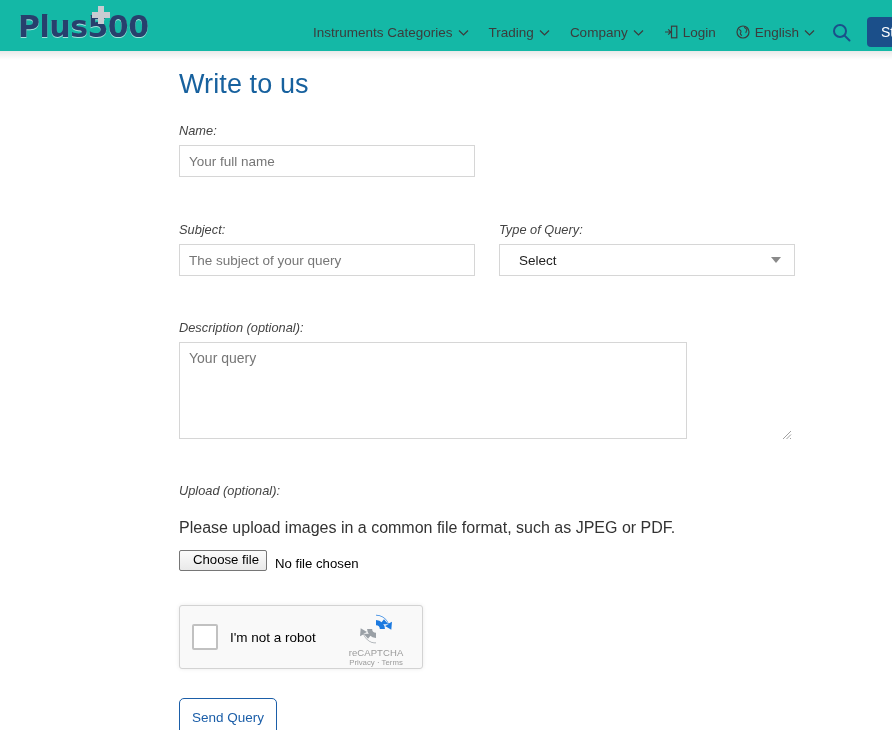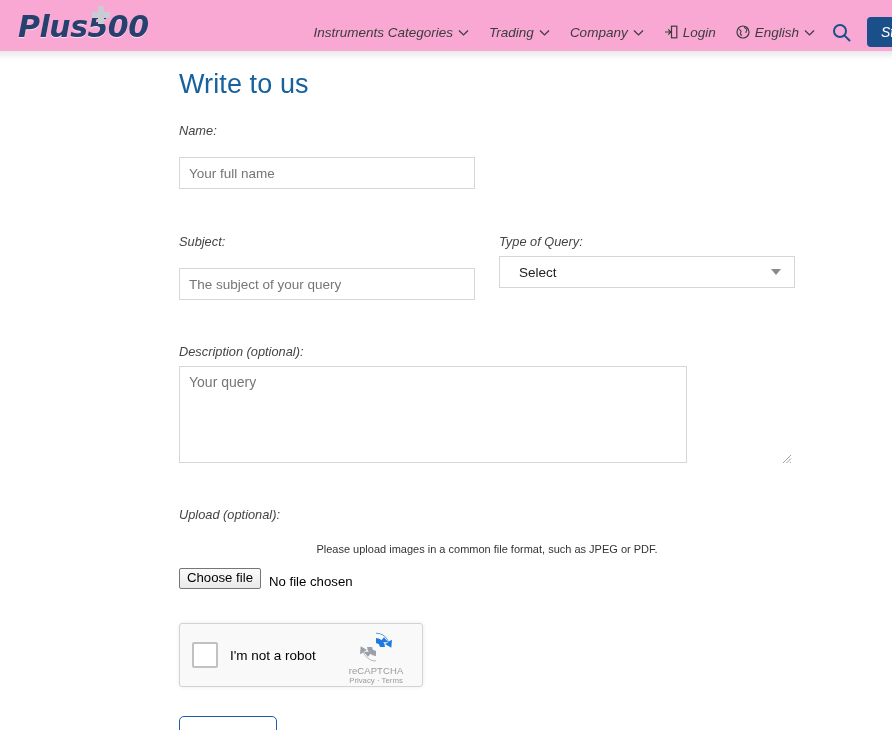--- a/index.html
+++ b/index.html
@@ -9,25 +9,24 @@
     background: #ffffff;
     font-family: "Liberation Sans", sans-serif;
     overflow: hidden;
   }
 
   
   .header {
     position: relative;
     width: 892px;
     height: 51px;
-    background: #f9a8d4;
+    background: #14b8a6;
     display: flex;
     align-items: center;
     z-index: 5;
-    font-style: italic;
   }
   .header-shadow {
     position: absolute;
     top: 51px; left: 0;
     width: 892px; height: 9px;
     background: linear-gradient(to bottom, rgba(0,0,0,0.085), rgba(0,0,0,0.0));
     z-index: 4;
   }
 
   .logo {
@@ -143,21 +142,20 @@
     width: 296px;
     height: 32px;
     border: 1px solid #d6d6d6;
     background: #ffffff;
     font-size: 13.5px;
     font-family: "Liberation Sans", sans-serif;
     color: #333333;
     padding: 12px 9px;
     outline: none;
     border-radius: 0;
-    margin-top: 12px;
   }
   .fld::placeholder { color: #767676; opacity: 1; }
 
   .select-wrap { position: relative; width: 296px; }
   .sel {
     width: 296px;
     height: 32px;
     border: 1px solid #d6d6d6;
     background: #ffffff;
     font-size: 13.5px;
@@ -197,37 +195,36 @@
   .ta::placeholder { color: #767676; opacity: 1; }
   .ta-holder { position: relative; width: 616px; }
   .resize-grip {
     position: absolute;
     right: 3px; bottom: 3px;
     width: 10px; height: 10px;
     pointer-events: none;
   }
 
   .upload-note {
-    font-size: 11px;
+    font-size: 16px;
     color: #333333;
     margin: 0 0 12px 0;
-    text-align: center;
   }
 
   .filepick {
     display: flex;
     align-items: center;
     font-size: 13.2px;
     color: #000000;
   }
   .choose-file {
     border: 1px solid #767676;
     background: #efefef;
     background-image: linear-gradient(#fbfbfb, #e9e9e9);
-    padding: 1px 7px 2px 7px;
+    padding: 1px 7px 2px 13px;
     font-size: 13.2px;
     color: #000000;
     font-family: "Liberation Sans", sans-serif;
     cursor: pointer;
     line-height: 16px;
     border-radius: 2px;
   }
   .no-file { margin-left: 8px; margin-top: 7px; }
 
   

